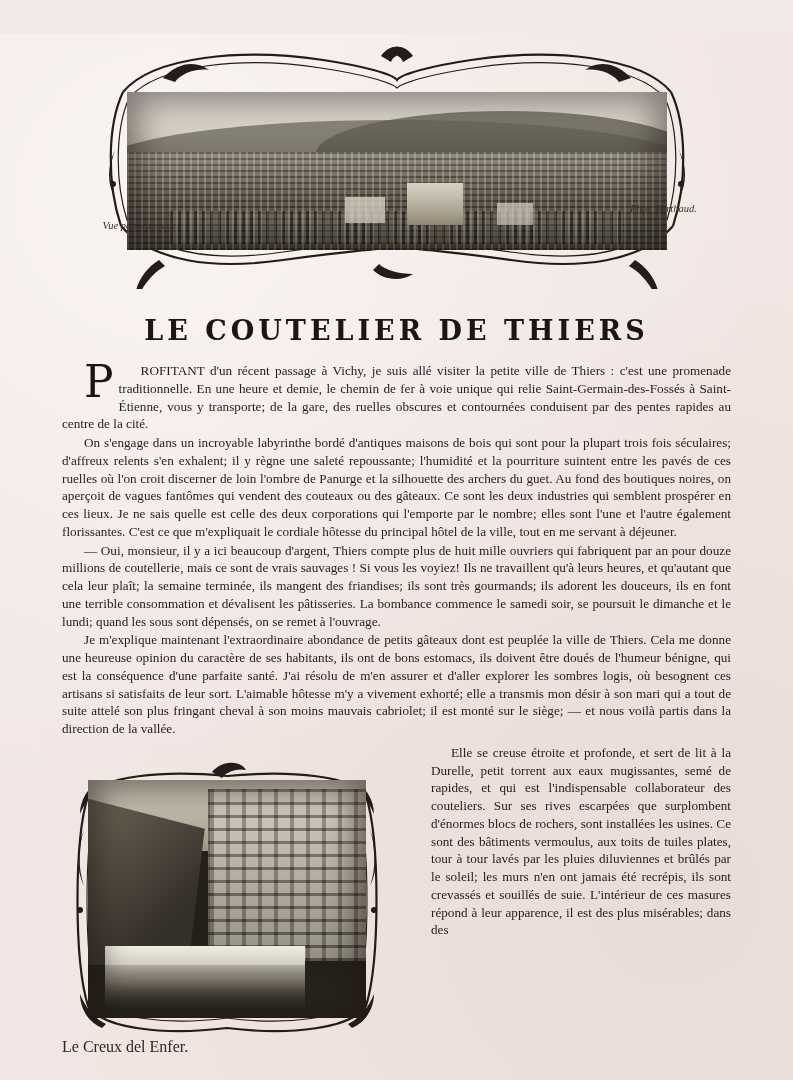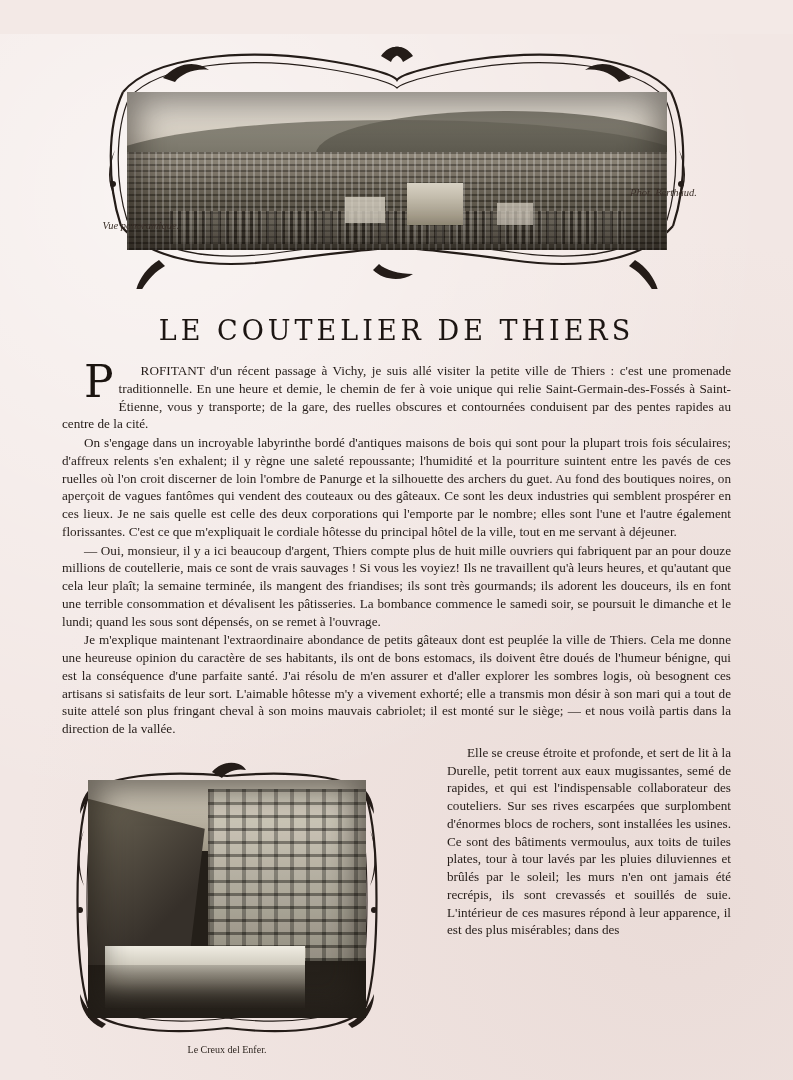--- a/index.html
+++ b/index.html
@@ -109,21 +109,21 @@
     width: 110px;
     text-align: left;
     font-style: italic;
     font-size: 10.5px;
     line-height: 1.25;
     color: #3a2f28;
   }
   .caption-right {
     position: absolute;
     right: 22px;
-    top: 152px;
+    top: 168px;
     width: 90px;
     text-align: center;
     font-style: italic;
     font-size: 10.5px;
     line-height: 1.25;
     color: #3a2f28;
   }
   .caption-center {
     position: absolute;
     left: 0; right: 0;
@@ -134,21 +134,21 @@
     color: #2e2620;
   }
 
   
   .article-title {
     margin: 26px 0 16px 0;
     text-align: center;
     font-size: 27px;
     letter-spacing: 4px;
     font-family: "DejaVu Serif", serif;
-    font-weight: normal;
+    font-weight: bold;
     color: #1c1512;
   }
 
   
   .body-col {
     font-size: 13.2px;
     line-height: 1.345;
     text-align: justify;
     color: #241c18;
   }
@@ -177,21 +177,21 @@
   .split .right-col {
     position: absolute;
     right: 0;
     top: 0;
     width: 300px;
     font-size: 13.2px;
     line-height: 1.345;
     text-align: justify;
   }
   .split .right-col p {
-    margin: 0 0 1px 16px;
+    margin: 0 0 1px 0;
     text-indent: 20px;
   }
   .bottom-plate {
     position: absolute;
     left: 0;
     top: 16px;
     width: 330px;
     height: 290px;
   }
   .bottom-photo {
@@ -230,22 +230,22 @@
     background: linear-gradient(180deg, rgba(40,34,28,.2), #2a251f 90%);
   }
   .bp-vignette {
     position: absolute; inset: 0;
     box-shadow: inset 0 0 30px 10px rgba(26,21,16,.6);
   }
   .bottom-caption {
     position: absolute;
     left: 0; right: 0;
     bottom: -6px;
-    text-align: center;
-    font-size: 10px;
+    text-align: left;
+    font-size: 16px;
     line-height: 1.2;
     color: #2e2620;
   }
 
   .orn { display: block; }
 </style>
 </head>
 <body>
 
 <div class="page">

